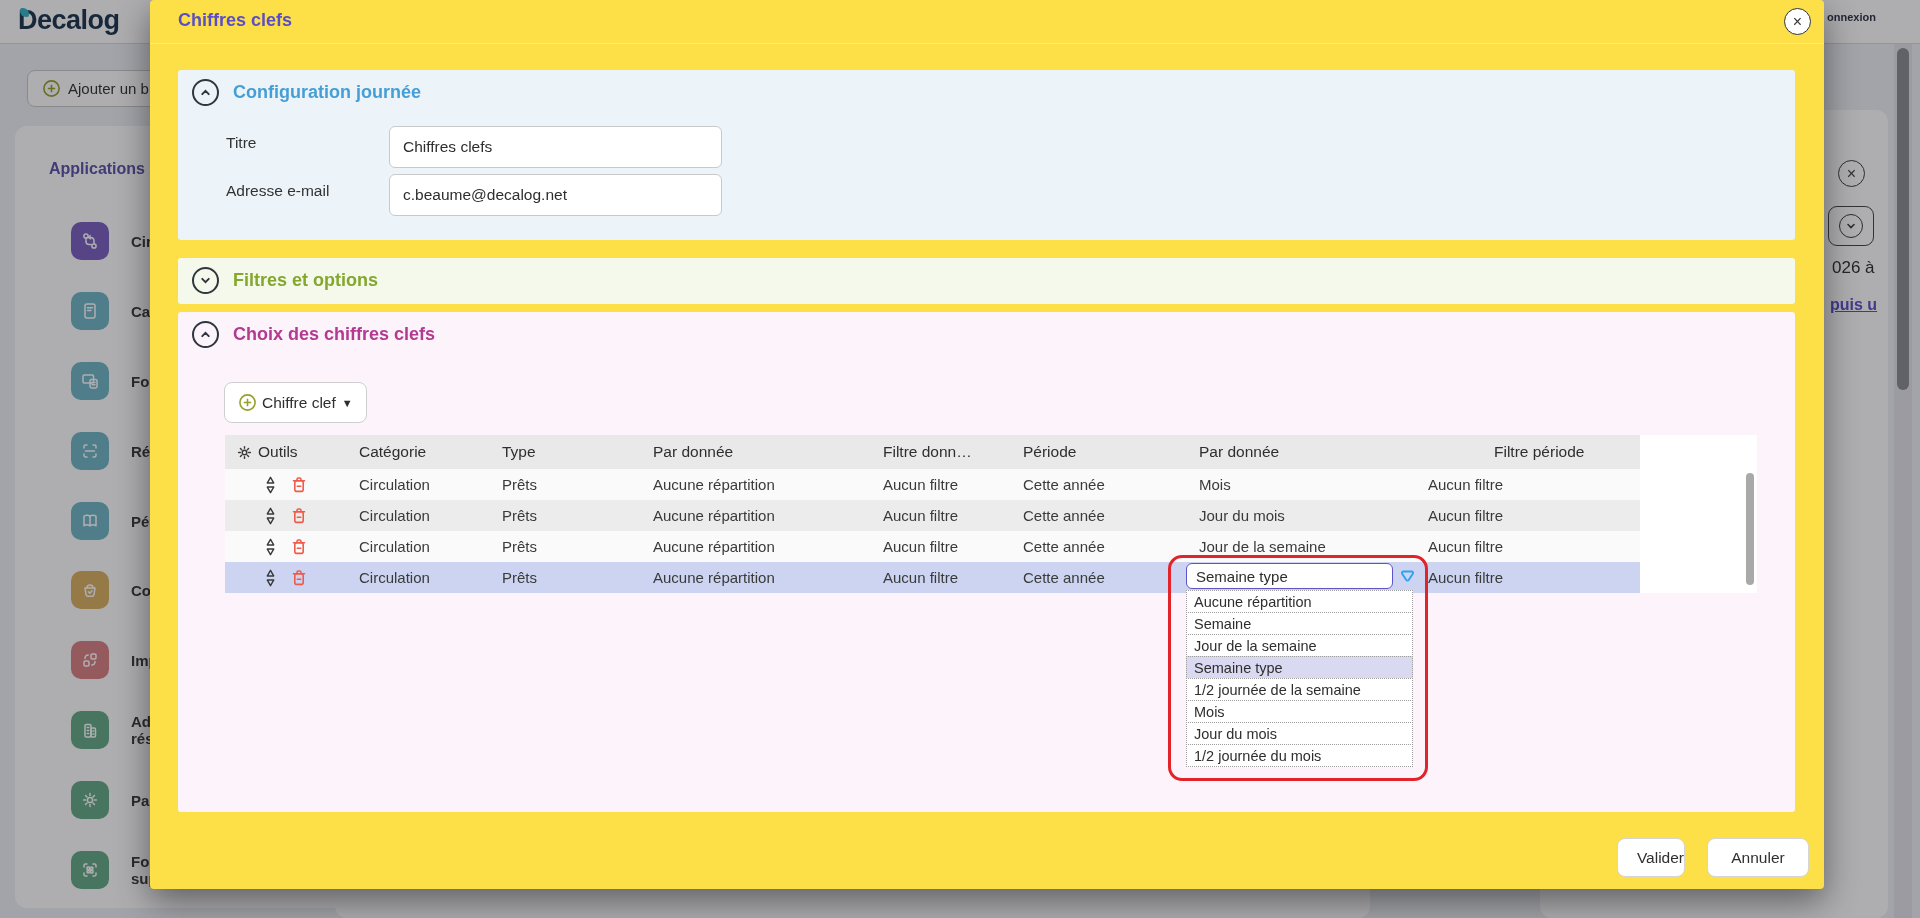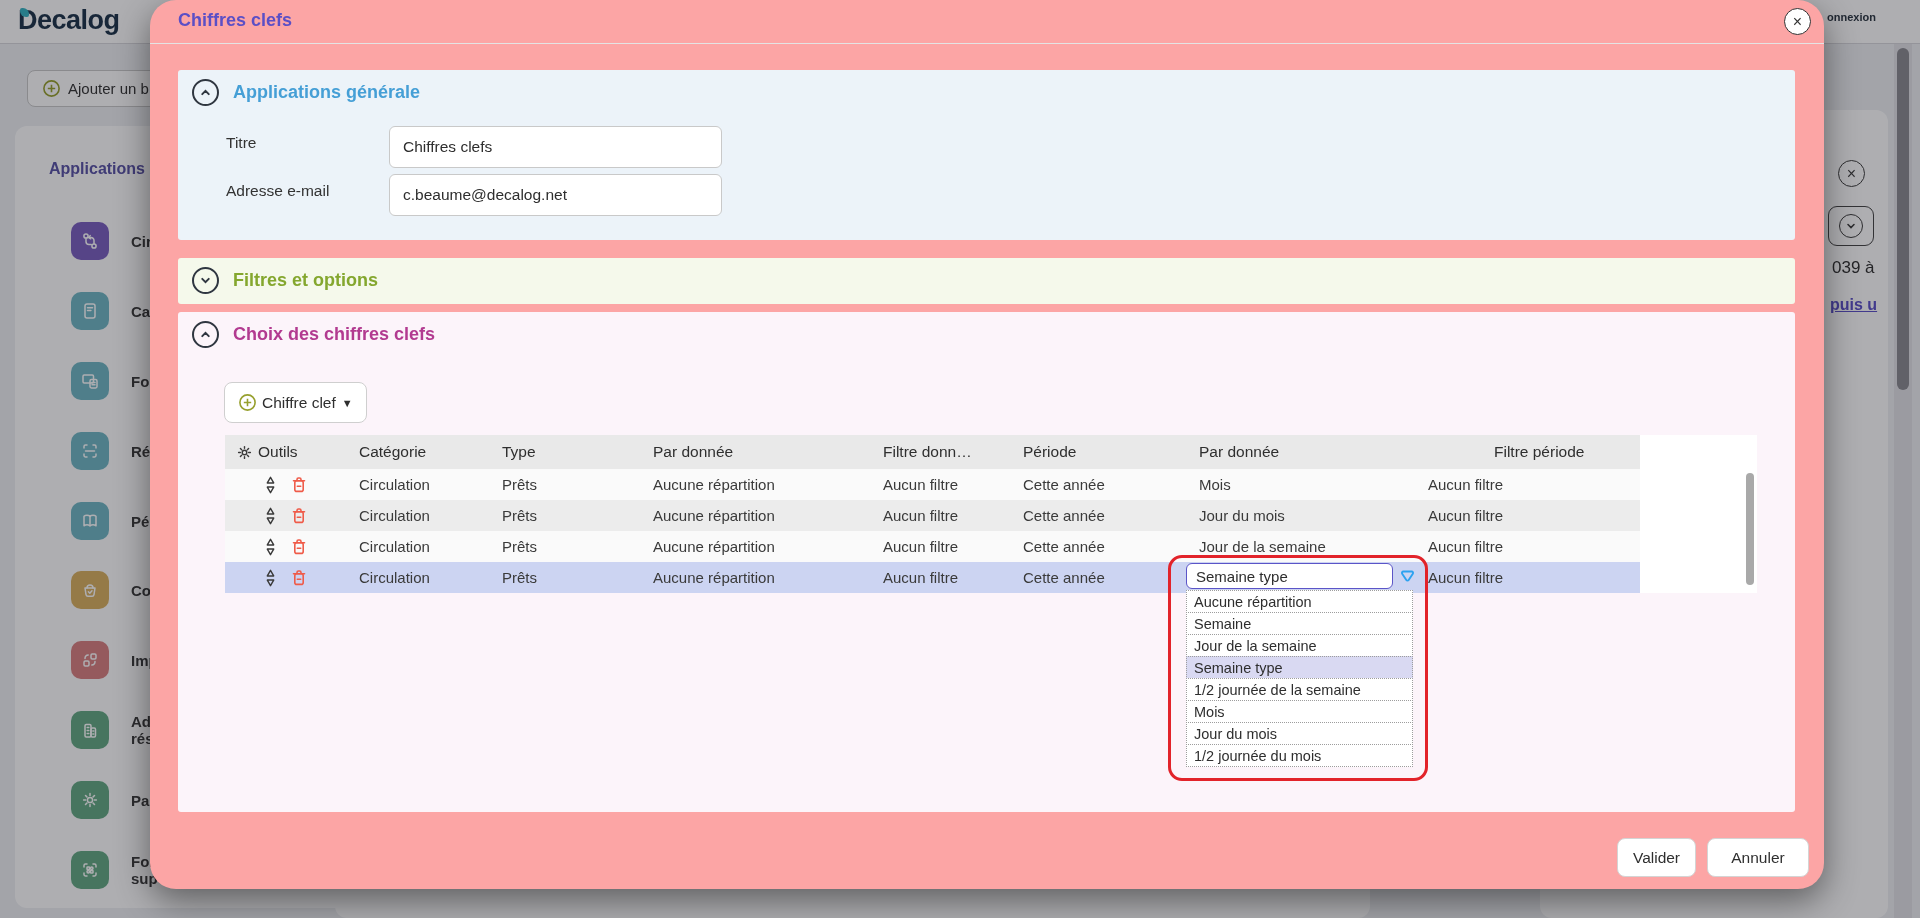--- a/index.html
+++ b/index.html
@@ -23,21 +23,21 @@
   .card-b { left:1540px; top:110px; width:348px; height:808px; }
   .circle-btn { width:27px; height:27px; border:1.6px solid #3c3c3c; border-radius:50%; display:flex; align-items:center; justify-content:center; color:#3c3c3c; }
   .frag-box { left:288px; top:96px; width:46px; height:40px; border:1.6px solid #454545; border-radius:9px; display:flex; align-items:center; justify-content:center; }
   .frag-date { left:292px; top:148px; font-size:17px; color:#2f2f2f; }
   .frag-link { left:290px; top:186px; font-size:16px; font-weight:bold; color:#5b50c8; text-decoration:underline; }
   .page-sb-track { left:1894px; top:44px; width:18px; height:874px; background:#e3e3e7; z-index:1; }
   .page-sb-thumb { left:1897px; top:48px; width:12px; height:342px; background:#8a8a90; border-radius:6px; z-index:1; }
   .overlay { left:0; top:0; width:1920px; height:918px; background:rgba(18,18,26,0.34); z-index:2; }
 
   
-  .modal { left:150px; top:0; width:1674px; height:889px; background:#fca5a5; border-radius:26px; box-shadow:0 12px 34px rgba(0,0,0,0.45); z-index:3;padding-left:11px; }
+  .modal { left:150px; top:0; width:1674px; height:889px; background:#fde047; border-radius:4px; box-shadow:0 12px 34px rgba(0,0,0,0.45); z-index:3;padding-left:11px; }
   .modal-title { left:28px; top:10px; font-size:18px; font-weight:bold; color:#5b4fc6; }
   .modal-close { left:1634px; top:8px; width:27px; height:27px; border:1.6px solid #333; border-radius:50%; display:flex; align-items:center; justify-content:center; font-size:16px; color:#333; cursor:pointer; background:#fff; }
   .modal-divider { left:0; top:43px; width:1674px; height:1px; background:#e4e4e4; }
 
   .band { left:28px; width:1617px; border-radius:3px; }
   .band-blue { top:70px; height:170px; background:#ecf3f9; }
   .band-green { top:258px; height:46px; background:#f5f9eb; }
   .band-pink { top:312px; height:500px; background:#fcf4fa; }
   .sec-head { left:14px; top:9px; display:flex; align-items:center; gap:14px; cursor:pointer; }
   .sec-chevron { width:27px; height:27px; border:2px solid #2f3640; border-radius:50%; display:flex; align-items:center; justify-content:center; background:transparent; }
@@ -58,21 +58,21 @@
   .tbl-sb { left:1568px; top:161px; width:8px; height:112px; background:#a9a9a9; border-radius:4px; }
 
   .combo-input { left:1008px; top:251px; width:207px; height:26px; border:1.5px solid #5b55c8; border-radius:6px; background:#fff; font-size:15px; color:#2e2e2e; padding:0 9px; font-family:"Liberation Sans",sans-serif; }
   .combo-ic { left:1221px; top:255px; }
   .dd-list { left:1008px; top:279px; width:227px; background:#fff; z-index:5; }
   .dd-item { height:23px; line-height:22px; font-size:14.5px; color:#2e2e2e; padding-left:7px; border:1px dotted #9d9d9d; margin-top:-1px; background:#fff; white-space:nowrap; overflow:hidden; cursor:pointer; }
   .dd-item.hl { background:#d9d9f2; }
   .annotation { left:990px; top:243px; width:260px; height:226px; border:3px solid #e2232a; border-radius:14px; pointer-events:none; z-index:6; }
 
   .footer-btn { top:838px; height:39px; background:#fff; border:1px solid #d4d4d4; border-radius:8px; font-size:15.5px; color:#2f2f2f; cursor:pointer; font-family:"Liberation Sans",sans-serif; }
-  .btn-validate { left:1467px; width:79px; }
+  .btn-validate { left:1467px; width:68px;text-align:right; }
   .btn-cancel { left:1557px; width:102px; }
 
   svg { display:block; }
 </style>
 </head>
 <body>
 
 <div class="abs bg-header">
   <div class="abs logo">Decalog</div>
   <div class="abs logo-accent"></div>
@@ -199,42 +199,42 @@
 
 <div class="abs bg-card card-b">
   <div class="abs circle-btn" style="left:298px;top:50px;">×</div>
   <div class="abs frag-box">
     <span class="circle-btn" style="width:24px;height:24px;border-width:1.4px;">
       <svg width="12" height="12" viewBox="0 0 12 12" fill="none" stroke="#3c3c3c" stroke-width="1.6" stroke-linecap="round">
           <polyline points="3,4.5 6,7.5 9,4.5"></polyline>
         </svg>
     </span>
   </div>
-  <div class="abs frag-date">039 à</div>
+  <div class="abs frag-date">026 à</div>
   <div class="abs frag-link">puis u</div>
 </div>
 
 <div class="abs page-sb-track"></div>
 <div class="abs page-sb-thumb"></div>
 
 <div class="abs overlay"></div>
 
 <div class="abs modal">
   <div class="abs modal-title">Chiffres clefs</div>
   <div class="abs modal-close">×</div>
   <div class="abs modal-divider"></div>
 
   <div class="abs band band-blue">
     <div class="abs sec-head">
       <span class="sec-chevron">
         <svg width="13" height="13" viewBox="0 0 12 12" fill="none" stroke="#2f3640" stroke-width="1.8" stroke-linecap="round">
             <polyline points="3,7.5 6,4.5 9,7.5"></polyline>
           </svg>
       </span>
-      <span class="sec-title" style="color: rgb(69, 159, 214);">Applications générale</span>
+      <span class="sec-title" style="color: rgb(69, 159, 214);">Configuration journée</span>
     </div>
     <div class="abs fld-label" style="left:48px;top:64px;">Titre</div>
     <input class="abs fld-input" style="top: 56px;" value="Chiffres clefs">
     <div class="abs fld-label" style="left:48px;top:112px;">Adresse e-mail</div>
     <input class="abs fld-input" style="top: 104px;" value="c.beaume@decalog.net">
   </div>
 
   <div class="abs band band-green">
     <div class="abs sec-head">
       <span class="sec-chevron">

